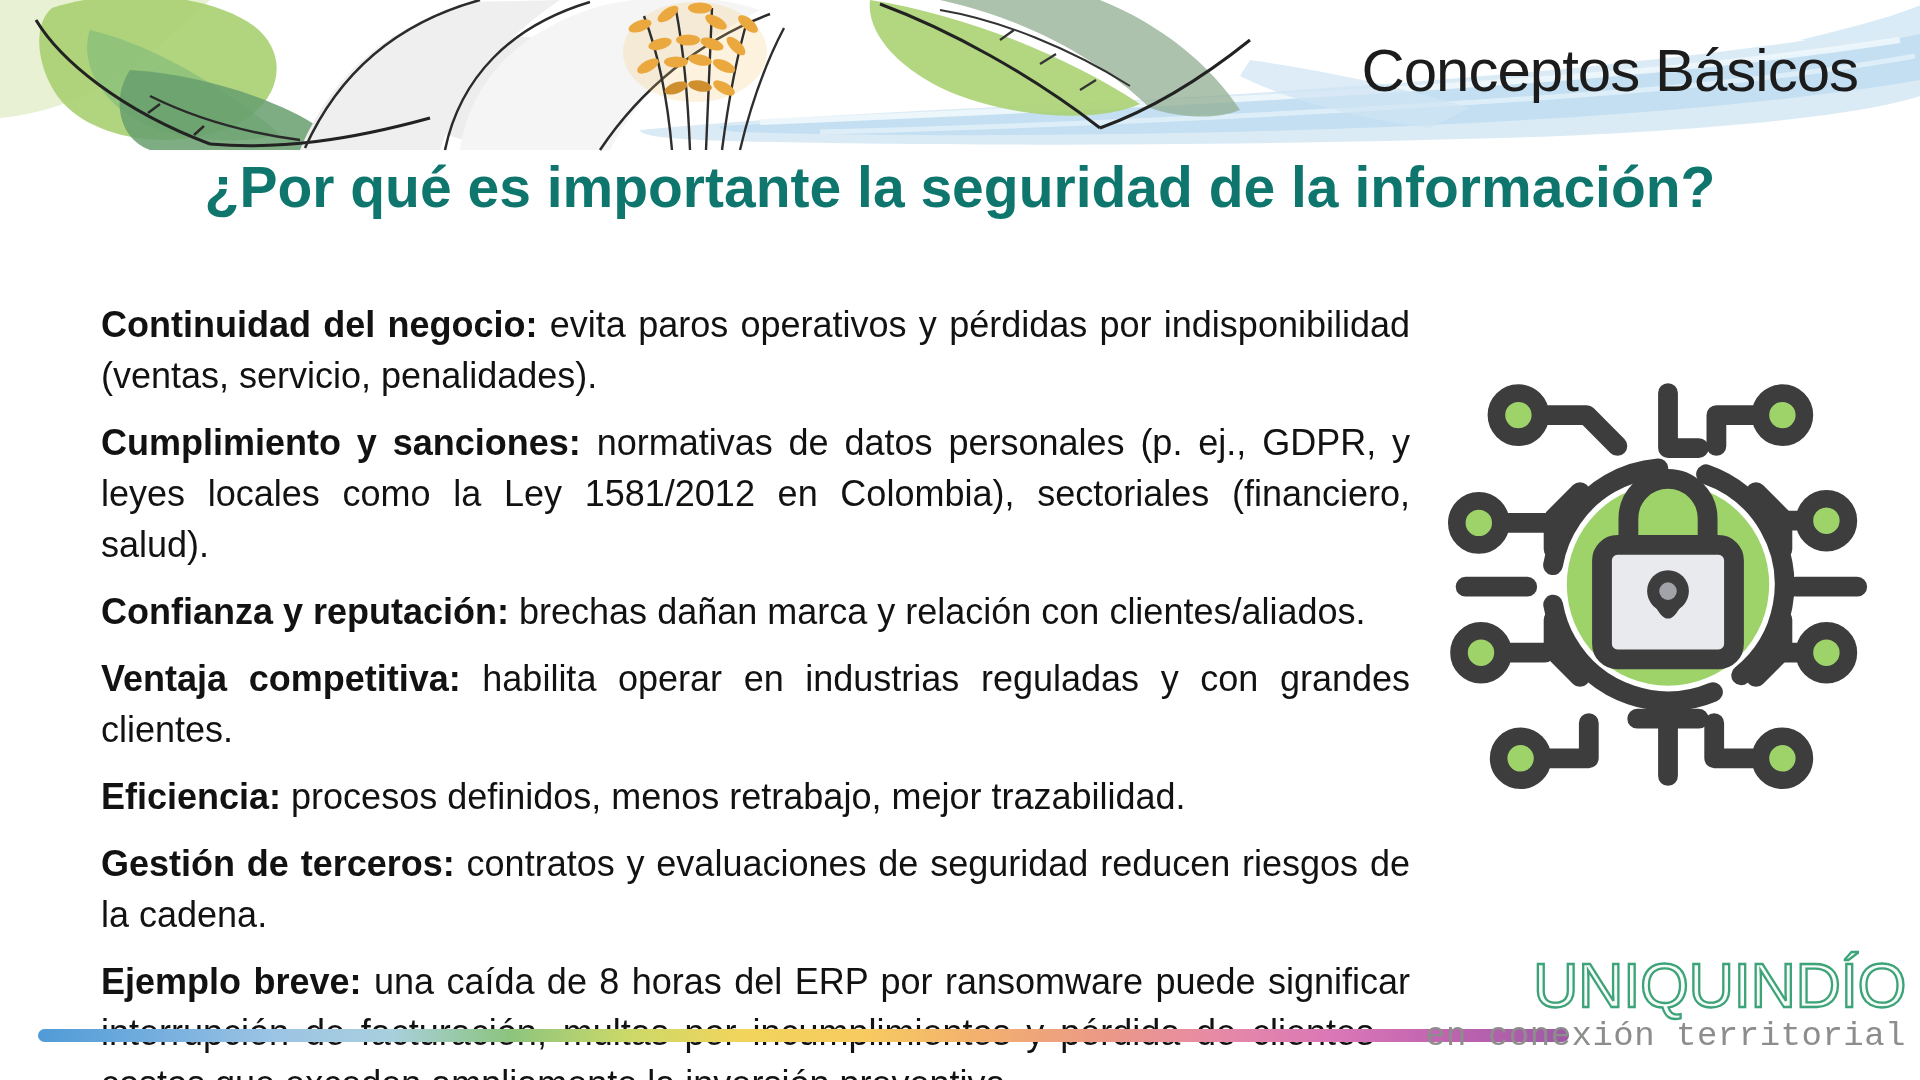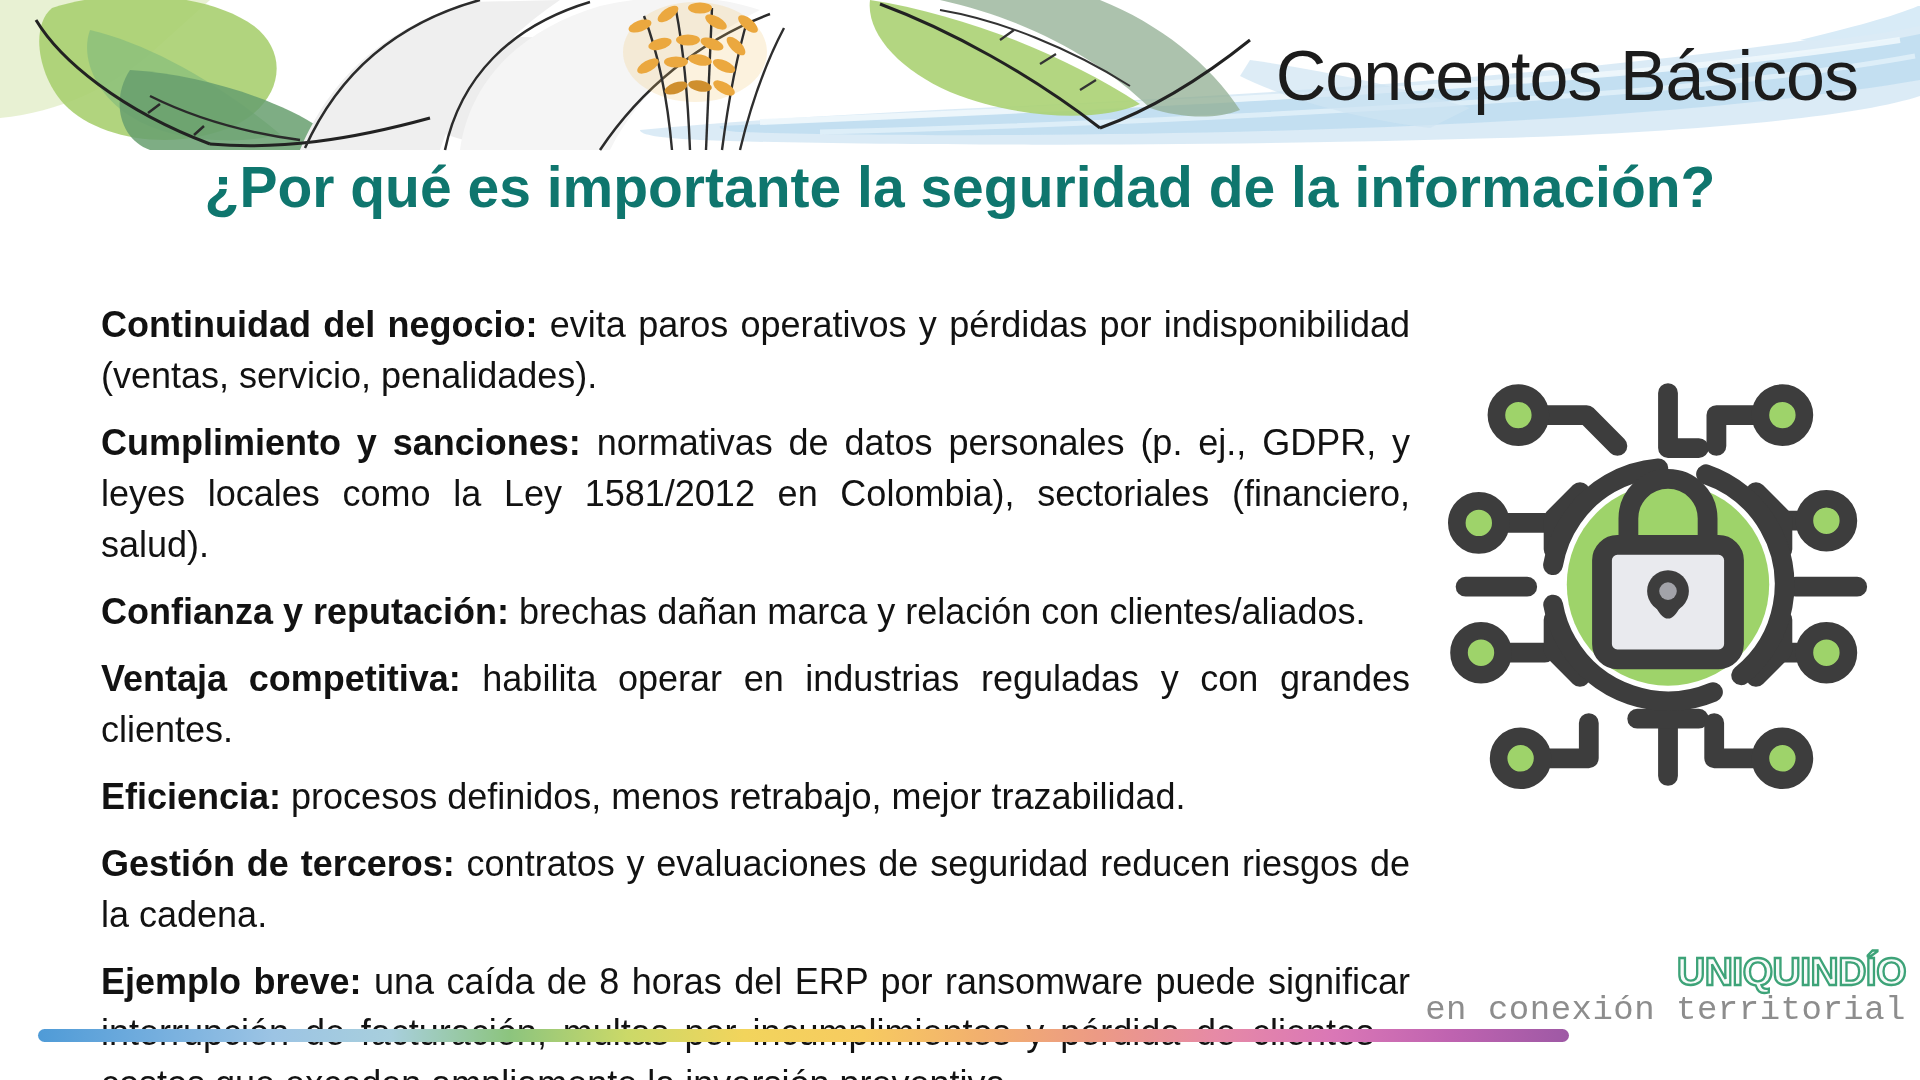--- a/index.html
+++ b/index.html
@@ -1,40 +1,40 @@
 <!DOCTYPE html>
 <html><head>
 <meta charset="utf-8">
 <style>
   html,body{margin:0;padding:0;background:#ffffff;}
   .slide{position:relative;width:1920px;height:1080px;background:#ffffff;overflow:hidden;
          font-family:"Liberation Sans",sans-serif;color:#141414;}
 
   .header-art{position:absolute;top:0;left:0;width:1920px;height:152px;}
 
-  .page-title{position:absolute;top:36px;right:62px;font-size:70px;font-weight:400;
+  .page-title{position:absolute;top:36px;right:62px;font-size:60px;font-weight:400;
               letter-spacing:-1px;color:#1c1c1c;white-space:nowrap;}
 
   .subtitle{position:absolute;top:154px;left:0;width:100%;text-align:center;
             font-size:57px;font-weight:700;color:#0f766e;white-space:nowrap;}
 
   .body-text{position:absolute;left:85px;top:283px;width:1341px;
              font-size:36px;line-height:51px;text-align:justify;color:#121212;
              hyphens:none;}
   .body-text p{margin:16px;}
   .body-text strong{font-weight:700;}
 
   .icon-wrap{position:absolute;left:1448px;top:362px;width:440px;height:445px;}
   .icon-wrap svg{width:100%;height:100%;}
 
   .footer-bar{position:absolute;left:38px;top:1029px;width:1531px;height:13px;border-radius:8px;
               background:linear-gradient(90deg,#4f9bd7,#8cc47e 30%,#f2d45c 50%,#ec9a85 72%,#9e59a5);}
 
   .logo{position:absolute;right:14px;top:951px;text-align:right;}
-  .logo-name{font-size:39px;font-weight:700;letter-spacing:-0.5px;line-height:1.08;
+  .logo-name{font-size:63px;font-weight:400;letter-spacing:-0.5px;line-height:1.08;
              color:#f7fbf9;-webkit-text-stroke:2.3px #3da378;}
   .logo-tagline{font-size:34px;color:#8d8d8d;margin-top:-2px;letter-spacing:0.5px;font-weight:400;font-family:Liberation Mono, monospace;}
 </style>
 </head>
 <body>
 
 <div class="slide">
 
   <svg class="header-art" viewBox="0 0 1920 152" preserveAspectRatio="none" aria-hidden="true">
 

